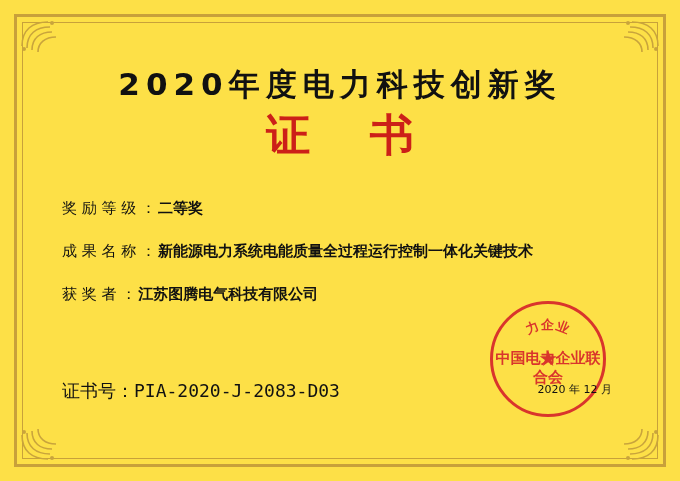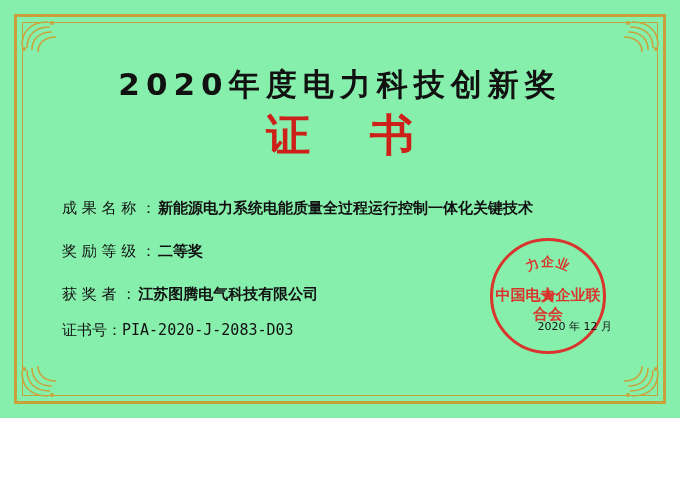--- a/index.html
+++ b/index.html
@@ -9,22 +9,22 @@
   }
   body {
     width: 680px;
     height: 481px;
     font-family: "Liberation Sans", sans-serif;
     overflow: hidden;
   }
   .certificate {
     position: relative;
     width: 680px;
-    height: 418px;
-    background: #86efac;
+    height: 481px;
+    background: #fde047;
     box-sizing: border-box;
   }
   
   .border-outer {
     position: absolute;
     left: 14px;
     top: 14px;
     right: 14px;
     bottom: 14px;
     border: 3px solid #c8a13a;
@@ -110,21 +110,21 @@
     font-size: 15px;
     color: #111111;
     font-weight: bold;
     margin-left: 2px;
   }
   .cert-no {
     position: absolute;
     left: 22px;
     bottom: 42px;
     font-family: "DejaVu Sans", "Liberation Sans", sans-serif;
-    font-size: 15px;
+    font-size: 18px;
     color: #111111;
     white-space: nowrap;
   }
   .cert-no .num {
     font-family: "DejaVu Sans Mono", "Liberation Mono", monospace;
     letter-spacing: 0px;
   }
   
   .seal {
     position: absolute;
@@ -256,27 +256,27 @@
   </div>
 
   <div class="content">
 
     <div class="title-main">2020年度电力科技创新奖</div>
     <div class="title-sub">证 书</div>
 
     <div class="fields">
 
       <div class="field-row">
+        <span class="field-label">奖 励 等 级 ：</span>
+        <span class="field-value">二等奖</span>
+      </div>
+
+      <div class="field-row">
         <span class="field-label">成 果 名 称 ：</span>
         <span class="field-value">新能源电力系统电能质量全过程运行控制一体化关键技术</span>
-      </div>
-
-      <div class="field-row">
-        <span class="field-label">奖 励 等 级 ：</span>
-        <span class="field-value">二等奖</span>
       </div>
 
       <div class="field-row">
         <span class="field-label">获  奖  者 ：</span>
         <span class="field-value">江苏图腾电气科技有限公司</span>
       </div>
 
     </div>
 
     <div class="cert-no">

